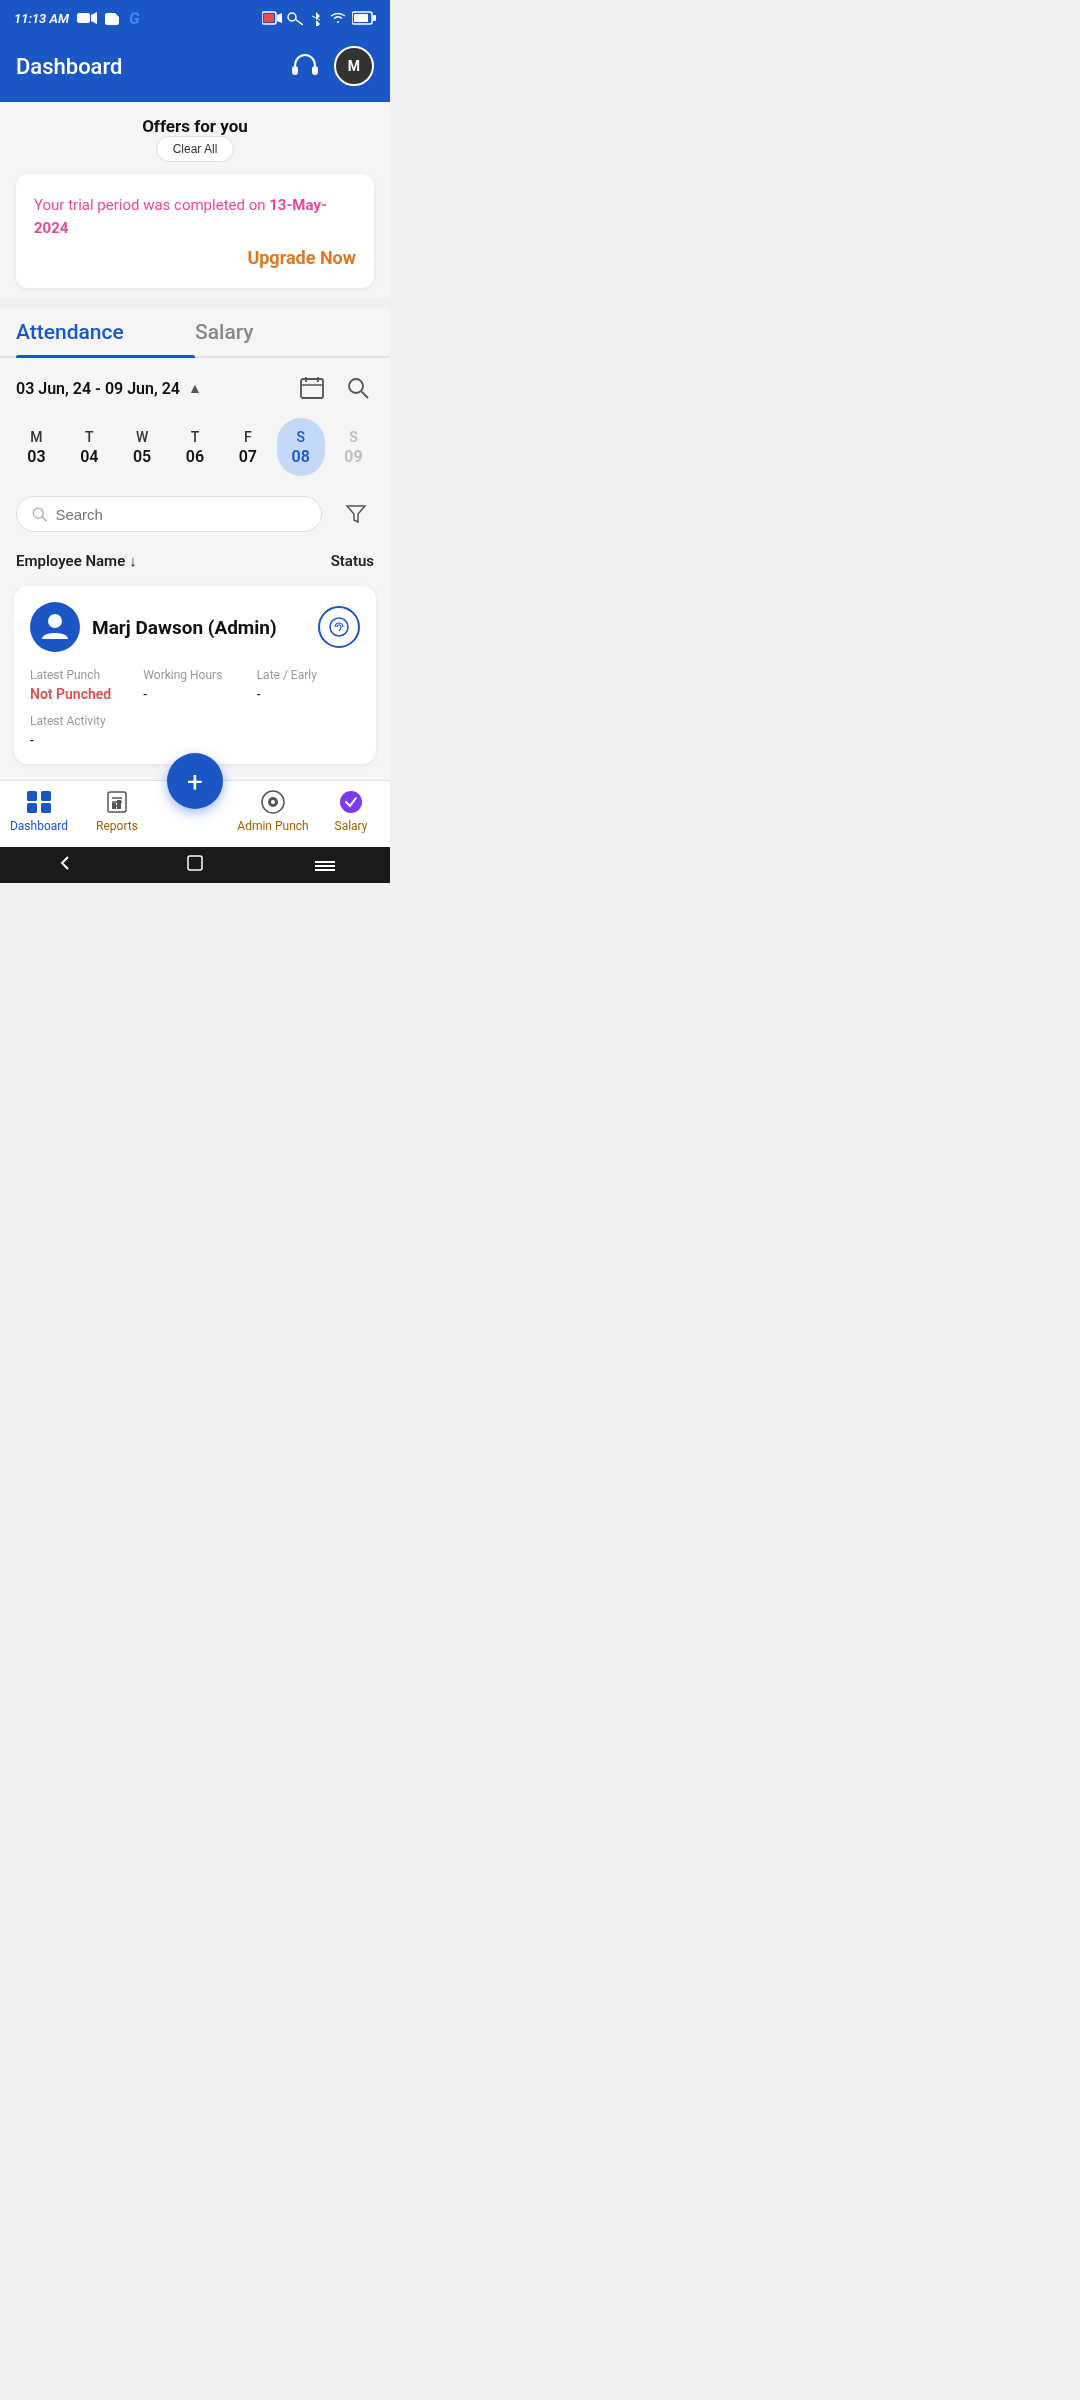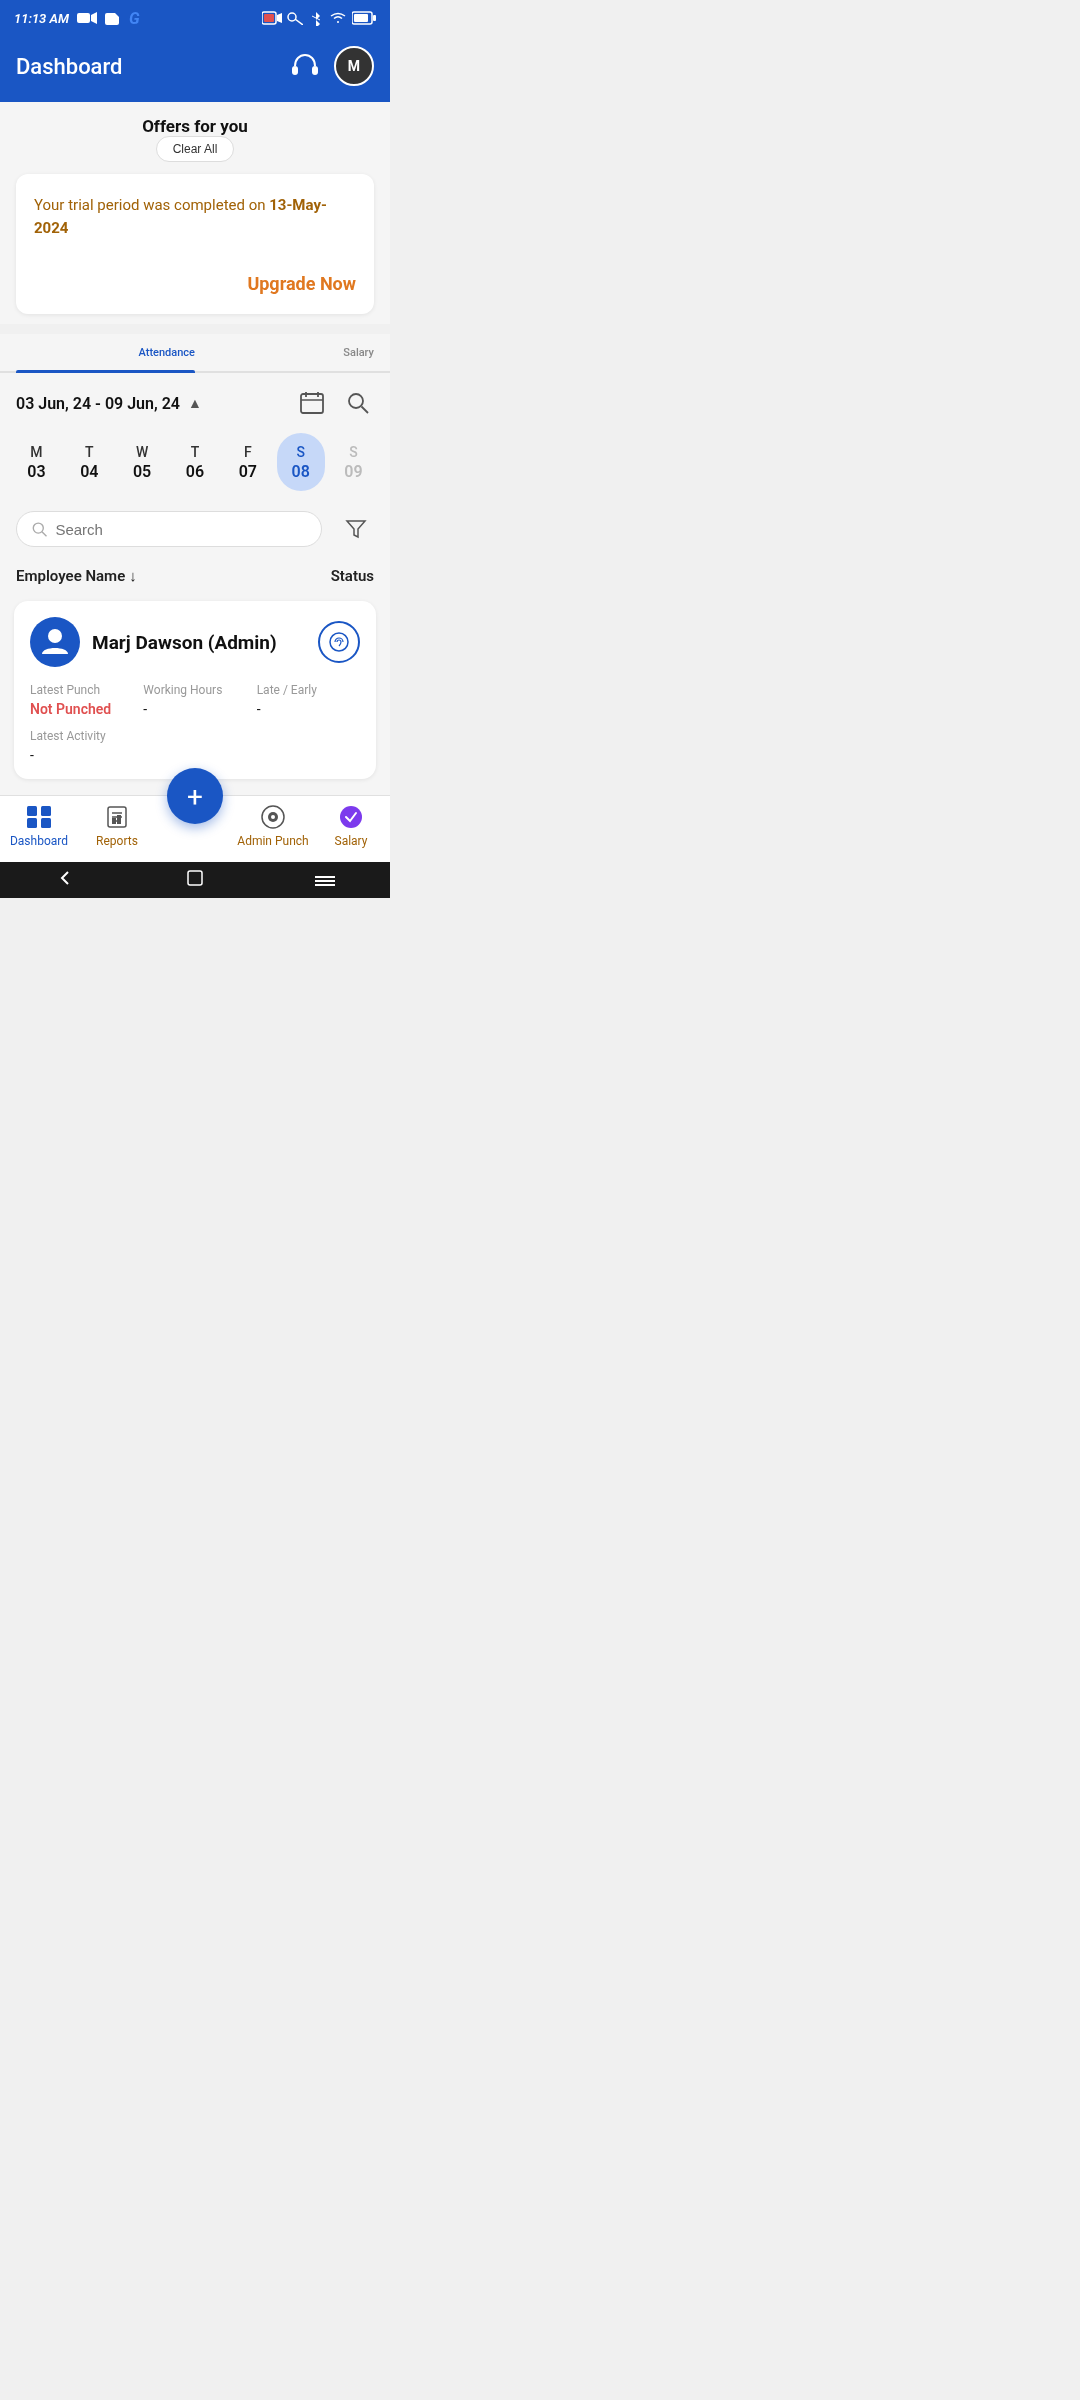--- a/index.html
+++ b/index.html
@@ -99,23 +99,23 @@
       cursor: pointer;
     }
     .offer-card {
       background: white;
       border-radius: 12px;
       padding: 20px 18px;
       box-shadow: 0 1px 4px rgba(0,0,0,0.08);
     }
     .offer-text {
       font-size: 15px;
-      color: #a16207;
+      color: #ec4899;
       line-height: 1.5;
-      margin-bottom: 34px;
+      margin-bottom: 8px;
     }
     .offer-text strong {
       font-weight: 700;
     }
     .upgrade-btn {
       display: flex;
       justify-content: flex-end;
     }
     .upgrade-link {
       color: #e07820;
@@ -128,23 +128,23 @@
     
     .tabs-container {
       background: #f5f5f5;
       display: flex;
       padding: 0 16px;
       margin-top: 10px;
       border-bottom: 2px solid #e0e0e0;
     }
     .tab {
       flex: 1;
-      text-align: right;
+      text-align: left;
       padding: 12px 0;
-      font-size: 11px;
+      font-size: 21px;
       font-weight: 500;
       color: #888;
       cursor: pointer;
       position: relative;
     }
     .tab.active {
       color: #1a56c4;
     }
     .tab.active::after {
       content: '';

